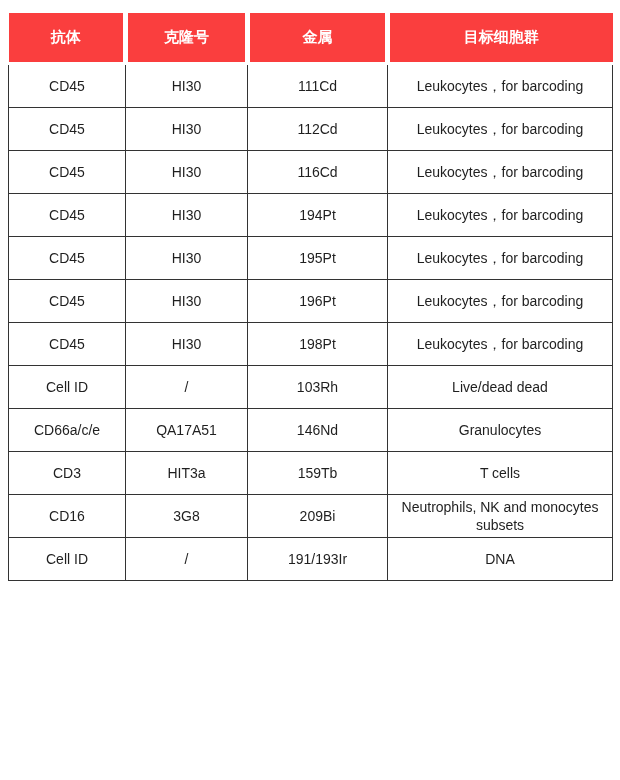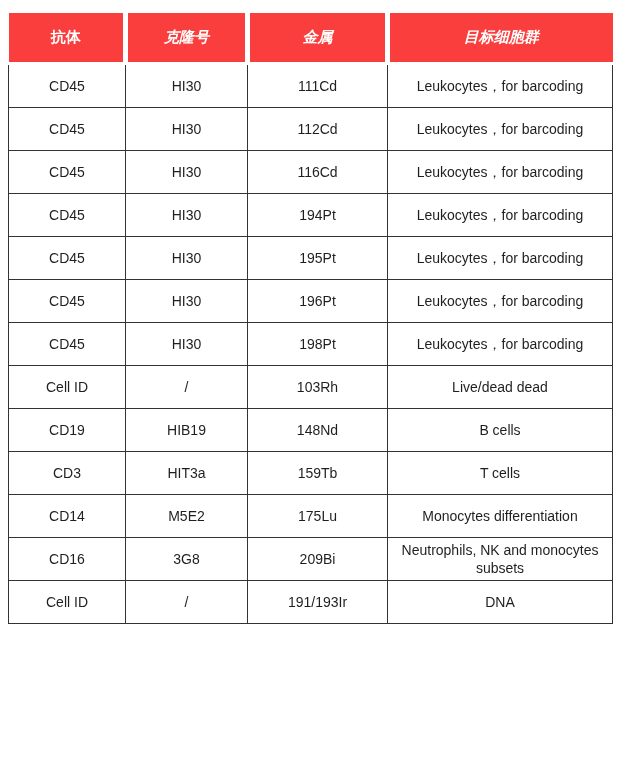--- a/index.html
+++ b/index.html
@@ -32,21 +32,20 @@
     font-weight: bold;
     height: 49px;
     padding: 0;
     text-align: center;
     vertical-align: middle;
     border: none;
     border-bottom: 3px solid #ffffff;
   }
   thead th + th {
     border-left: 5px solid #ffffff;
-    font-style: italic;
   }
   tbody td {
     border: 1px solid var(--border-color, #333333);
     color: var(--body-text, #1f1f1f);
     font-size: 14px;
     line-height: 1.3;
     height: 40px;
     padding: 1px 4px;
     text-align: center;
     vertical-align: middle;
@@ -115,36 +114,30 @@
     <td>198Pt</td>
     <td>Leukocytes，for barcoding</td>
   </tr>
         <tr>
     <td>Cell ID</td>
     <td>/</td>
     <td>103Rh</td>
     <td>Live/dead dead</td>
   </tr>
         <tr>
-    <td>CD19</td>
-    <td>HIB19</td>
-    <td>148Nd</td>
-    <td>B cells</td>
+    <td>CD66a/c/e</td>
+    <td>QA17A51</td>
+    <td>146Nd</td>
+    <td>Granulocytes</td>
   </tr>
         <tr>
     <td>CD3</td>
     <td>HIT3a</td>
     <td>159Tb</td>
     <td>T cells</td>
-  </tr>
-        <tr>
-    <td>CD14</td>
-    <td>M5E2</td>
-    <td>175Lu</td>
-    <td>Monocytes differentiation</td>
   </tr>
         <tr>
     <td>CD16</td>
     <td>3G8</td>
     <td>209Bi</td>
     <td>Neutrophils, NK and monocytes subsets</td>
   </tr>
         <tr>
     <td>Cell ID</td>
     <td>/</td>

